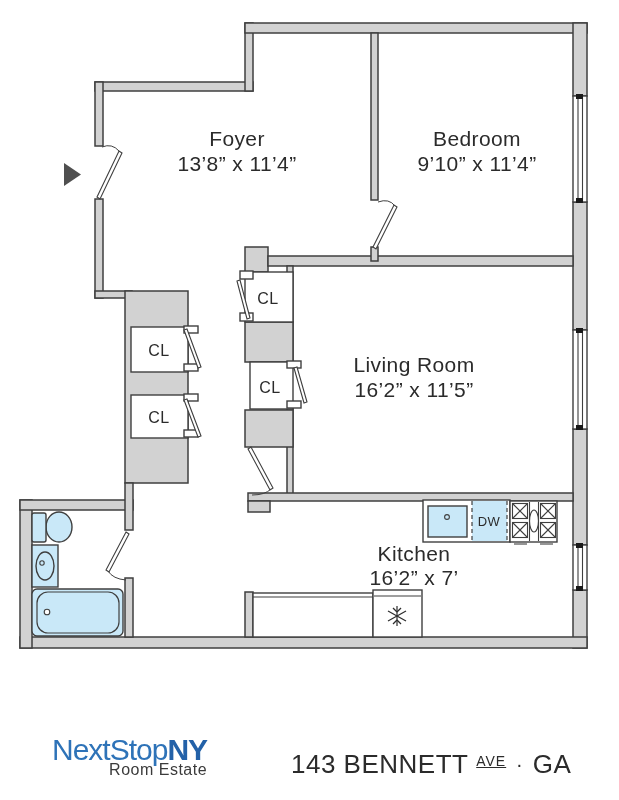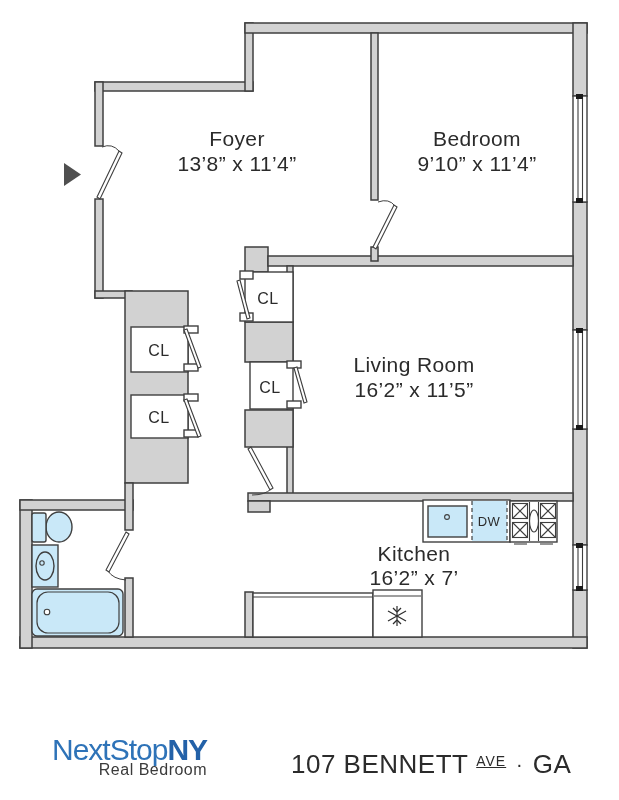--- a/index.html
+++ b/index.html
@@ -216,18 +216,18 @@
     <text class="lbl" x="477" y="171">9’10” x 11’4”</text>
     <text class="lbl" x="414" y="372">Living Room</text>
     <text class="lbl" x="414" y="397">16’2” x 11’5”</text>
     <text class="lbl" x="414" y="561">Kitchen</text>
     <text class="lbl" x="414" y="585">16’2” x 7’</text>
   </g>
 </svg>
 
   <div class="footer-logo">
     <div class="logo-main"><span>NextStop</span><span class="logo-accent">NY</span></div>
-    <div class="logo-tagline">Real Bedroom</div>
+    <div class="logo-tagline">Room Estate</div>
   </div>
 
-  <div class="footer-address"><span>107 BENNETT</span>&nbsp;<span class="ave">AVE</span>&nbsp;<span class="sep">·</span>&nbsp;<span>GA</span></div>
+  <div class="footer-address"><span>143 BENNETT</span>&nbsp;<span class="ave">AVE</span>&nbsp;<span class="sep">·</span>&nbsp;<span>GA</span></div>
 
 </div>
 
 </body></html>

